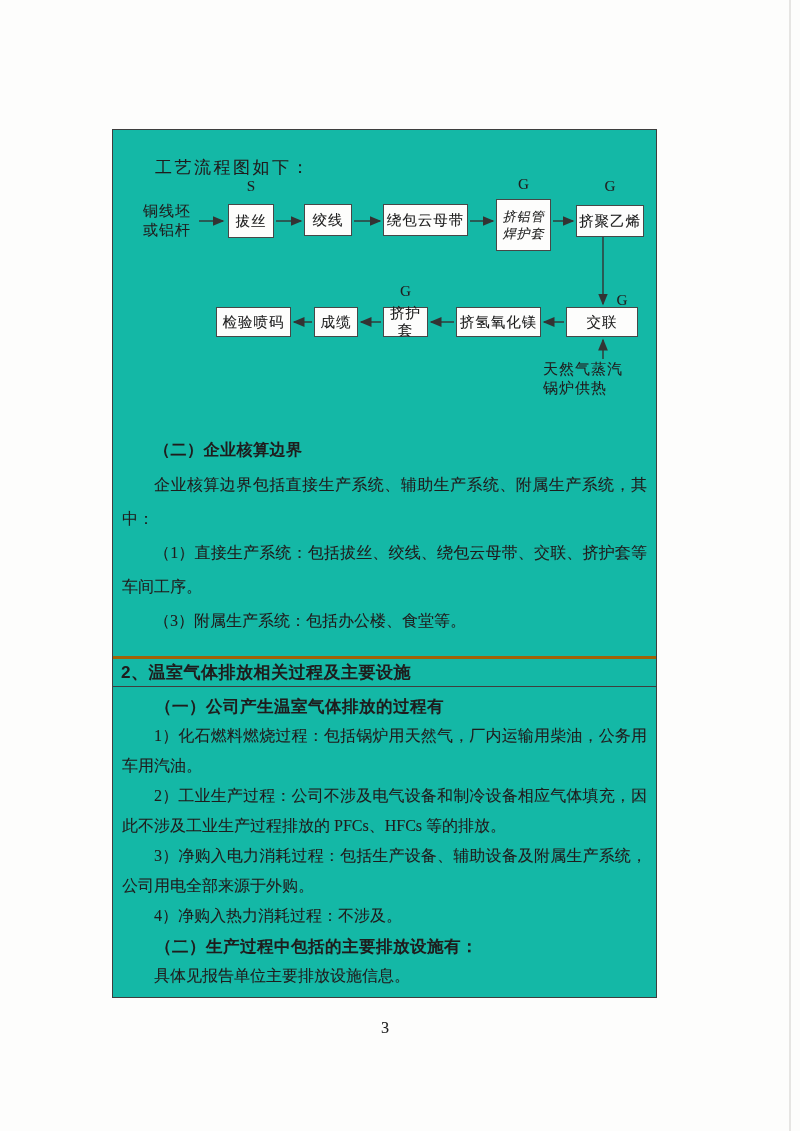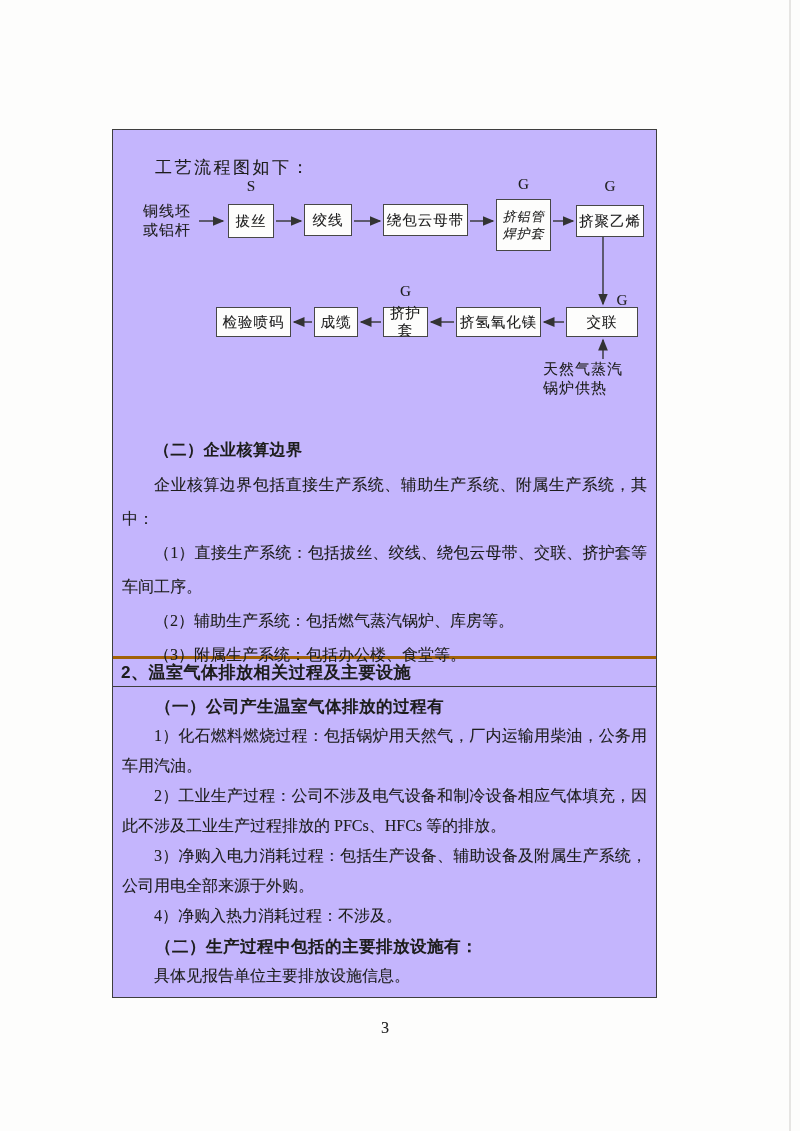--- a/index.html
+++ b/index.html
@@ -15,21 +15,21 @@
   .scan-edge {
     position:absolute; top:0; right:9px; width:2px; height:1131px;
     background:#e6e5e3;
   }
   .speck { position:absolute; width:3px; height:3px; border-radius:50%; background:#c9c7c4; }
 
   
   .doc-table {
     position:absolute; left:112px; top:129px; width:545px;
     border:1px solid #3e3e3e;
-    background:#c4b5fd;
+    background:#14b8a6;
   }
   .cell-top { position:relative; height:526px; }
   .row-header {
     height:31px; border-top:3px solid #a16207; border-bottom:1px solid #3e3e3e;
     display:flex; align-items:center; padding-left:8px;
     font-family:"Liberation Sans","DejaVu Sans",sans-serif;
     font-weight:700; font-size:17px; letter-spacing:0.5px;
   }
   .cell-bottom {
     min-height:303px; padding:4px 9px 6px 9px;
@@ -142,21 +142,20 @@
 
       <div class="flabel" style="left:430px;top:230px;width:120px;">天然气蒸汽
 锅炉供热</div>
 
     </div>
 
     <div class="boundary-block">
       <div class="sub-heading">（二）企业核算边界</div>
       <p class="para">企业核算边界包括直接生产系统、辅助生产系统、附属生产系统，其中：</p>
       <p class="para">（1）直接生产系统：包括拔丝、绞线、绕包云母带、交联、挤护套等车间工序。</p>
-      <p class="para">（2）辅助生产系统：包括燃气蒸汽锅炉、库房等。</p>
       <p class="para">（3）附属生产系统：包括办公楼、食堂等。</p>
     </div>
   </div>
 
   <div class="row-header">
     <span>2、温室气体排放相关过程及主要设施</span>
   </div>
 
   <div class="cell-bottom">
     <div class="sub-heading">（一）公司产生温室气体排放的过程有</div>

